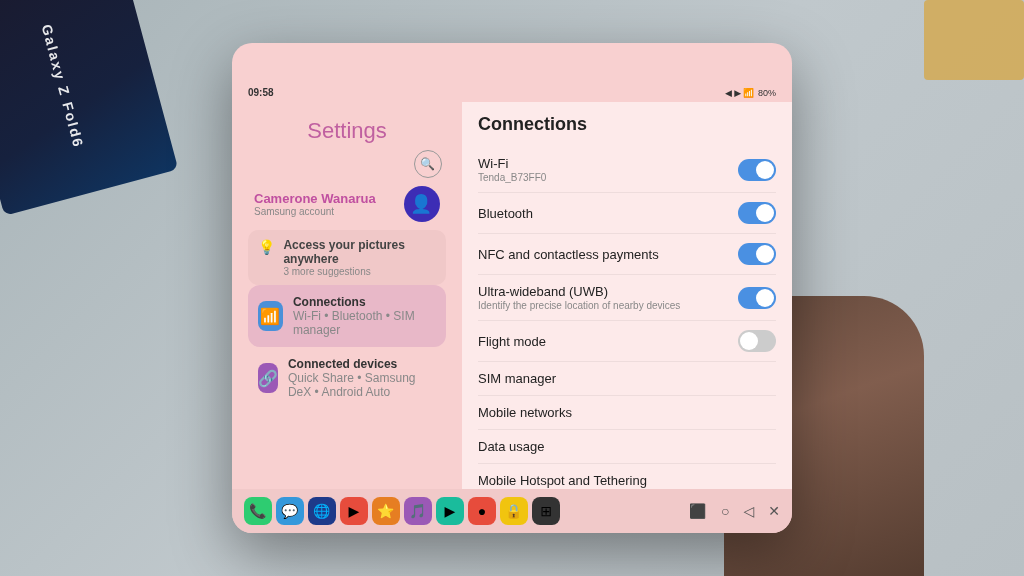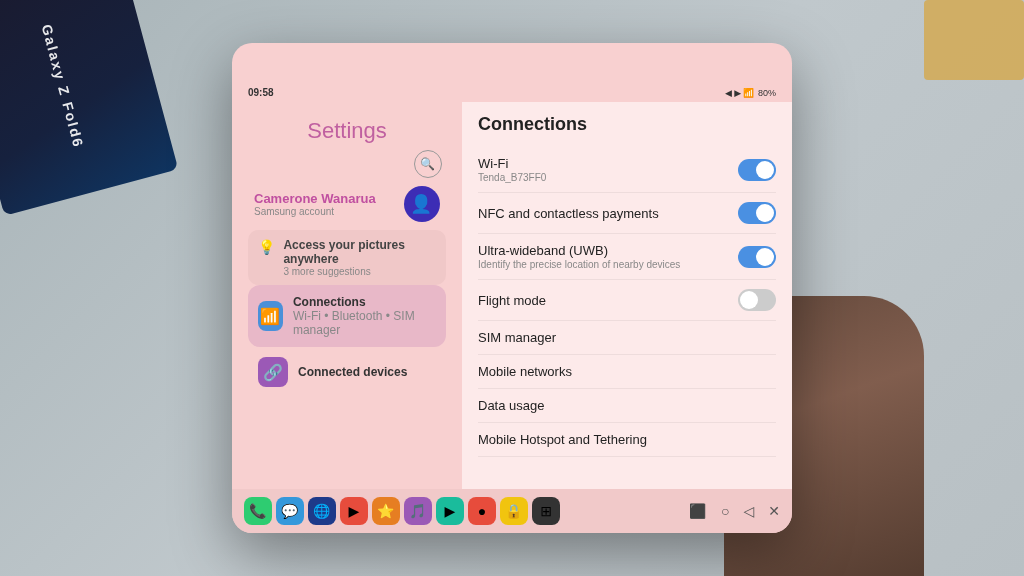--- a/index.html
+++ b/index.html
@@ -357,35 +357,42 @@
         <div class="menu-item-text">
           <div class="label">Connections</div>
           <div class="sub">Wi-Fi • Bluetooth • SIM manager</div>
         </div>
       </div>
 
       <div class="menu-item">
         <div class="menu-item-icon connected">🔗</div>
         <div class="menu-item-text">
           <div class="label">Connected devices</div>
+          <div class="sub">Quick Share • Samsung DeX • Android Auto</div>
         </div>
       </div>
     </div>
 
     <div class="right-panel">
       <div class="connections-title">Connections</div>
 
       <div class="setting-row">
         <div class="setting-row-info">
           <div class="setting-row-label">Wi-Fi</div>
           <div class="setting-row-sub">Tenda_B73FF0</div>
         </div>
         <div class="toggle on"></div>
       </div>
 
+      <div class="setting-row">
+        <div class="setting-row-info">
+          <div class="setting-row-label">Bluetooth</div>
+        </div>
+        <div class="toggle on"></div>
+      </div>
 
       <div class="setting-row">
         <div class="setting-row-info">
           <div class="setting-row-label">NFC and contactless payments</div>
         </div>
         <div class="toggle on"></div>
       </div>
 
       <div class="setting-row">
         <div class="setting-row-info">

